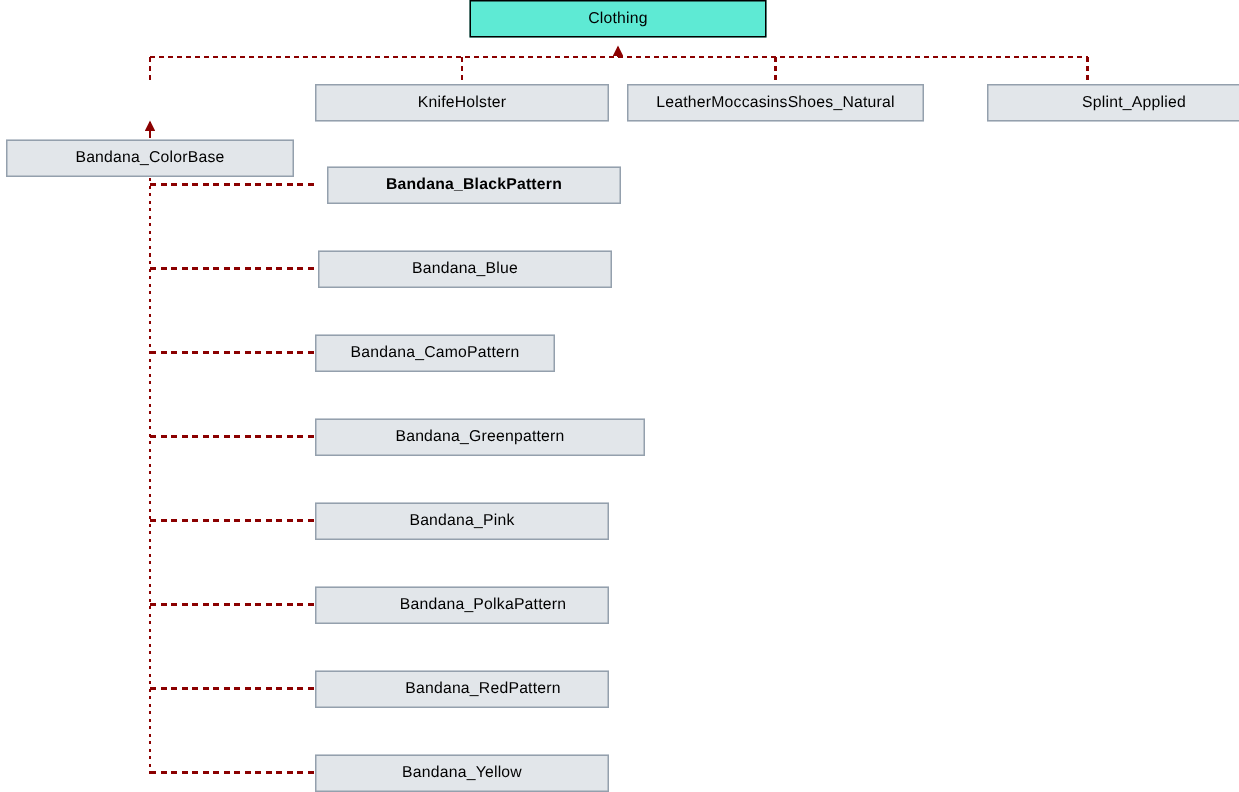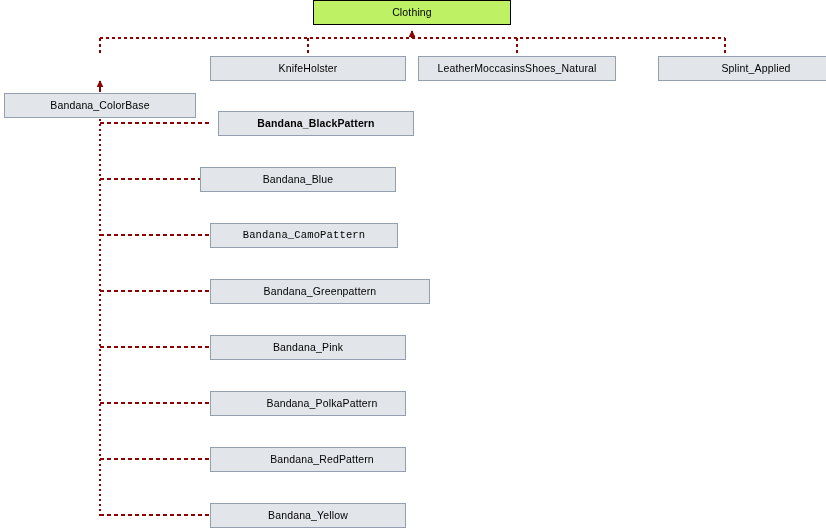--- a/index.html
+++ b/index.html
@@ -33,21 +33,21 @@
     align-items: center;
     justify-content: center;
     font-size: 10.5px;
     line-height: 1;
     letter-spacing: 0.15px;
     color: #000000;
     white-space: nowrap;
     overflow: hidden;
   }
   .node.root {
-    background: #bef264;
+    background: #5eead4;
     border: 1px solid #000000;
   }
   .node.child {
     background: #e2e6ea;
     border: 1px solid #94a0ad;
     box-shadow: 0 0 0 0 transparent;
   }
   .node.child .node-label,
   .node.root .node-label {
     display: block;
@@ -106,24 +106,24 @@
   <div class="node child" style="left: 418px; top: 56px; width: 198px; height: 25px; text-align: right;">
     <span class="node-label">LeatherMoccasinsShoes_Natural</span>
   </div>
   <div class="node child" style="left: 628px; top: 56px; width: 196px; height: 25px; margin-left: 30px;">
     <span class="node-label">Splint_Applied</span>
   </div>
 
   <div class="node child" style="left: 218px; top: 111px; width: 196px; height: 25px; font-weight: bold;">
     <span class="node-label">Bandana_BlackPattern</span>
   </div>
-  <div class="node child" style="left: 200px; top: 167px; width: 196px; height: 25px;">
+  <div class="node child" style="left: 212px; top: 167px; width: 196px; height: 25px;">
     <span class="node-label">Bandana_Blue</span>
   </div>
-  <div class="node child" style="left: 210px; top: 223px; width: 188px; height: 25px; font-family: Liberation Mono, monospace;">
+  <div class="node child" style="left: 210px; top: 223px; width: 160px; height: 25px;">
     <span class="node-label">Bandana_CamoPattern</span>
   </div>
   <div class="node child" style="left: 210px; top: 279px; width: 220px; height: 25px;">
     <span class="node-label">Bandana_Greenpattern</span>
   </div>
   <div class="node child" style="left: 210px; top: 335px; width: 196px; height: 25px;">
     <span class="node-label">Bandana_Pink</span>
   </div>
   <div class="node child" style="left: 210px; top: 391px; width: 196px; height: 25px; padding-left: 28px;">
     <span class="node-label">Bandana_PolkaPattern</span>

